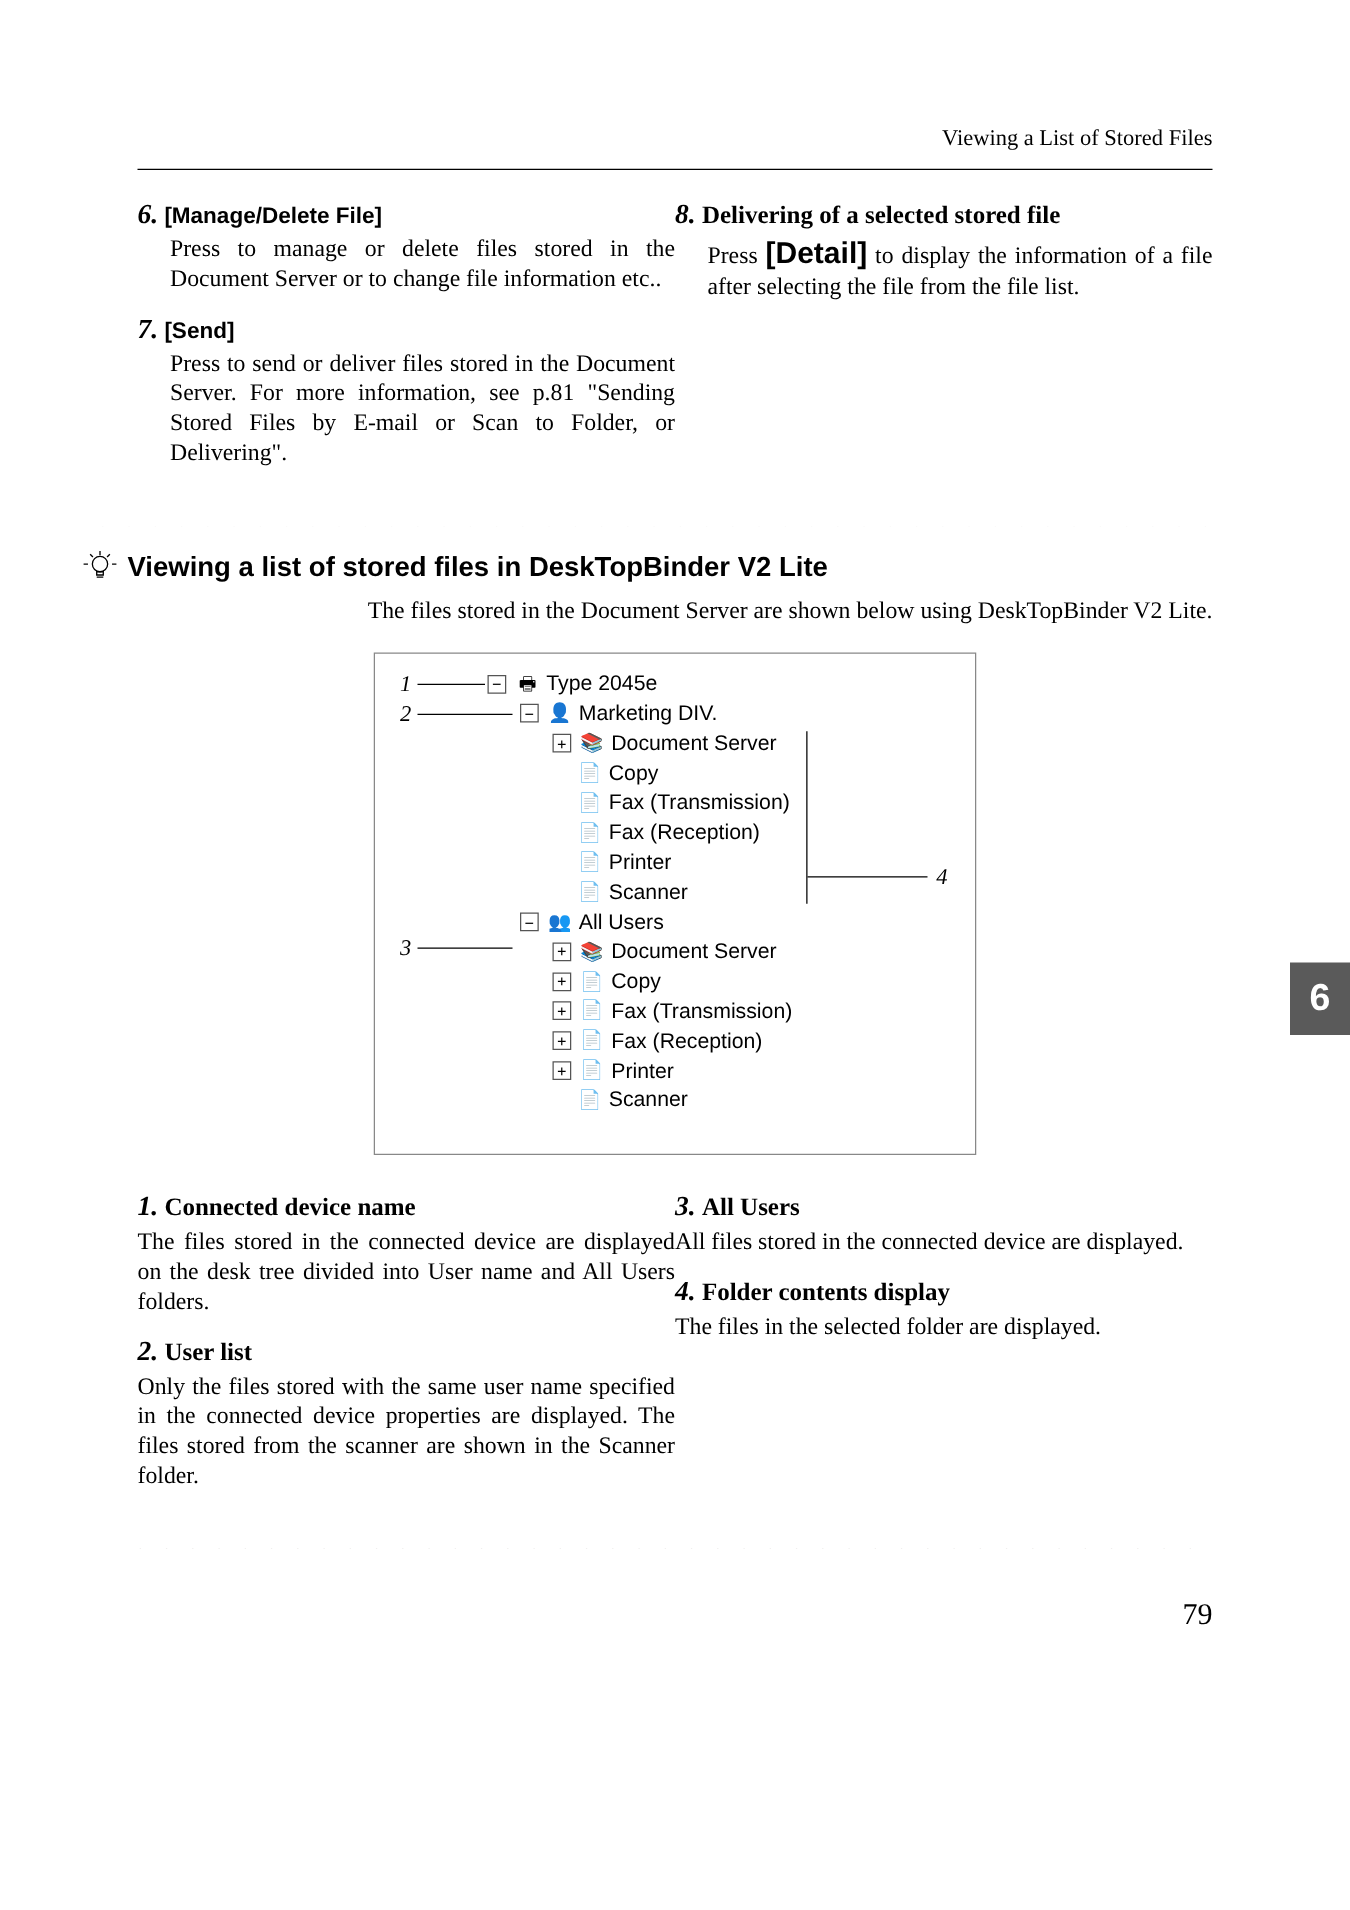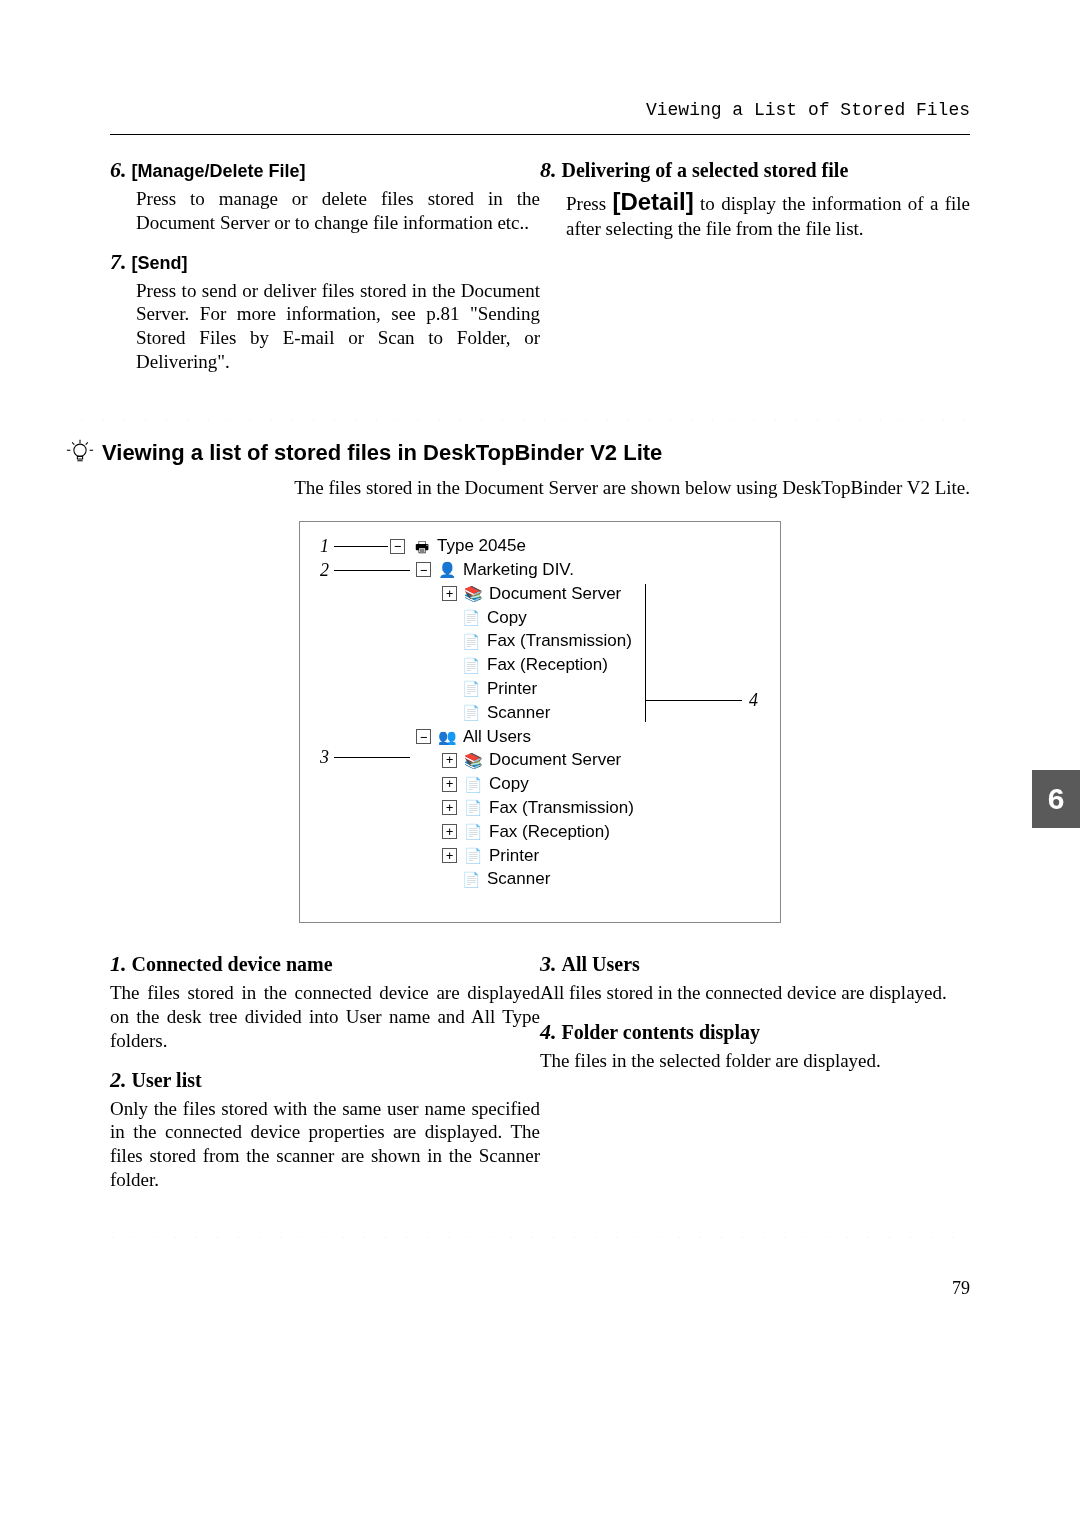--- a/index.html
+++ b/index.html
@@ -10,21 +10,21 @@
     color: #000;
     width: 1080px;
   }
   .page {
     padding: 100px 110px 60px 110px;
   }
   .running-header {
     text-align: right;
     font-size: 18px;
     margin-bottom: 14px;
-    font-family: Liberation Mono, monospace;
+    font-family: Liberation Serif, serif;
   }
   .hr-line {
     border: none;
     border-top: 1.5px solid #000;
     margin: 0 0 22px 0;
   }
   .two-col {
     display: flex;
   }
   .col {
@@ -162,21 +162,21 @@
     color: #fff;
     font-family: Arial, sans-serif;
     font-weight: bold;
     font-size: 30px;
     display: flex;
     align-items: center;
     justify-content: center;
   }
   .page-num {
     text-align: right;
-    font-size: 18px;
+    font-size: 24px;
     margin-top: 40px;
   }
 </style>
 </head>
 <body>
 
 <div class="side-tab">6</div>
 
 <div class="page">
 
@@ -328,21 +328,21 @@
     </div>
   </div>
 
   <div class="two-col">
     <div class="col">
 
       <p class="item-heading">
         <span class="item-num">1.</span>
         <span class="item-label-serif">Connected device name</span>
       </p>
-      <p class="body-text">The files stored in the connected device are displayed on the desk tree divided into User name and All Type folders.</p>
+      <p class="body-text">The files stored in the connected device are displayed on the desk tree divided into User name and All Users folders.</p>
 
       <p class="item-heading">
         <span class="item-num">2.</span>
         <span class="item-label-serif">User list</span>
       </p>
       <p class="body-text">Only the files stored with the same user name specified in the connected device properties are displayed. The files stored from the scanner are shown in the Scanner folder.</p>
 
     </div>
     <div class="col">
 

